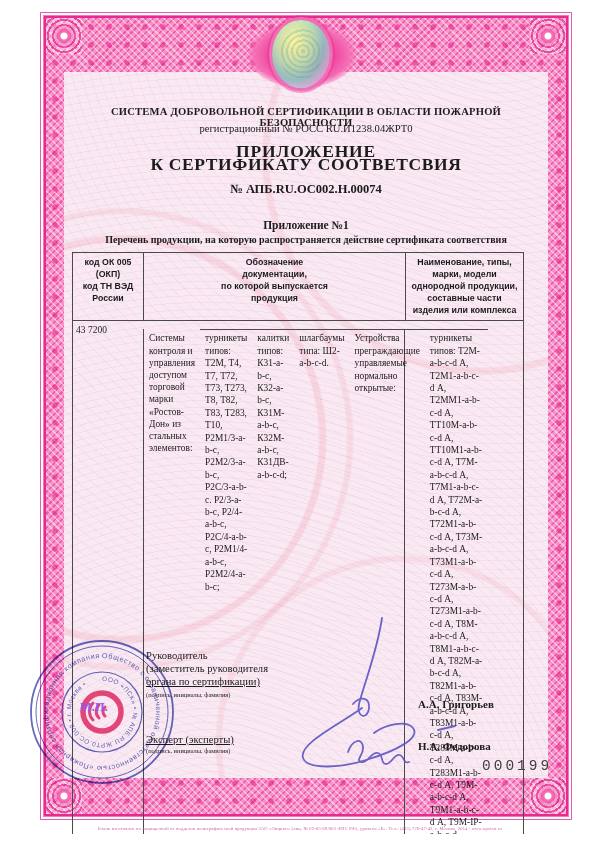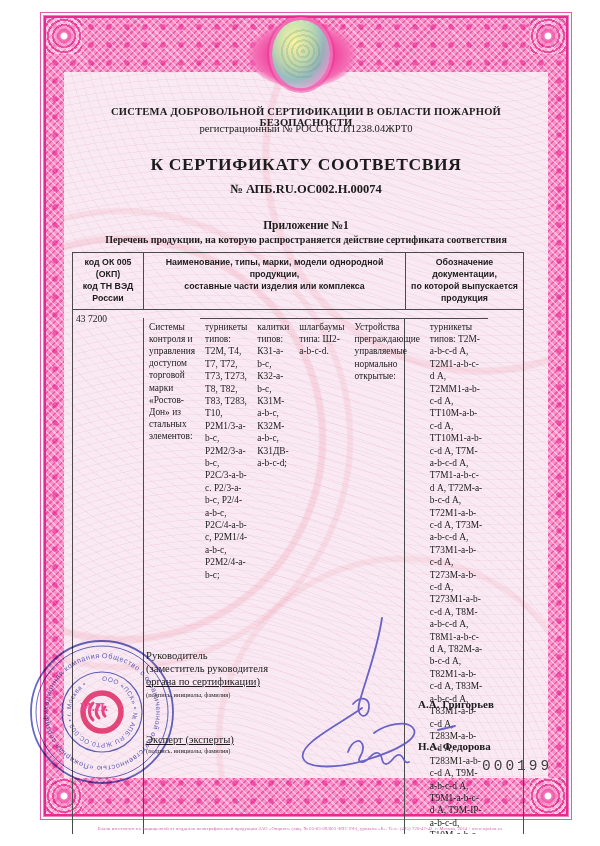--- a/index.html
+++ b/index.html
@@ -61,21 +61,21 @@
   .td1{padding:4px 3px;font-size:9.5px;}
   .td2{border-left:1.2px solid #4a4a4a;border-right:1.2px solid #4a4a4a;display:flex;flex-direction:row;margin-top:8px;}
   .td3{padding:4px 4px;font-size:9.5px;}
   .product{padding:3px 5px 7px;font-size:9.4px;line-height:1.3;}
   .block{border-top:1.1px solid #4a4a4a;padding:2px 5px 3px;font-size:9.4px;line-height:1.32;}
   
   .sig-label{left:146px;font-size:10.6px;line-height:1.25;}
   .u{text-decoration:underline;}
   .tiny{font-size:6.4px;color:#2a2a2a;}
   .name{left:418px;font-size:11px;font-weight:bold;}
-  .mp{left:80px;top:700px;font-size:12.5px;font-weight:bold;color:#ec4899;z-index:6;}
+  .mp{left:80px;top:700px;font-size:12.5px;font-weight:bold;color:#8b5cf6;z-index:6;}
   .serial{left:482px;top:758px;font-family:"Liberation Mono","DejaVu Sans Mono",monospace;
           font-size:14.5px;letter-spacing:3px;color:#404040;}
   .stamp{position:absolute;left:22px;top:632px;z-index:5;opacity:.88;mix-blend-mode:multiply;}
   .sign{position:absolute;left:282px;top:610px;z-index:5;opacity:.9;}
   .microprint{position:absolute;left:80px;top:826px;width:440px;text-align:center;
           font-size:4.5px;color:#d05fa6;white-space:nowrap;overflow:hidden;letter-spacing:.2px;}
 </style>
 </head>
 <body>
 
@@ -86,37 +86,38 @@
     <div class="corner c-tr"></div>
     <div class="corner c-bl"></div>
     <div class="corner c-br"></div>
   </div>
   <div class="inner"></div>
   <div class="seal-wings"></div>
   <div class="seal"></div>
 
   <div class="abs ctr h-system">СИСТЕМА ДОБРОВОЛЬНОЙ СЕРТИФИКАЦИИ В ОБЛАСТИ ПОЖАРНОЙ БЕЗОПАСНОСТИ</div>
   <div class="abs ctr h-reg">регистрационный № РОСС RU.И1238.04ЖРТ0</div>
+  <div class="abs ctr h-title1">ПРИЛОЖЕНИЕ</div>
   <div class="abs ctr h-title2">К СЕРТИФИКАТУ СООТВЕТСВИЯ</div>
   <div class="abs ctr h-num">№ АПБ.RU.ОС002.Н.00074</div>
   <div class="abs ctr a-title">Приложение №1</div>
   <div class="abs ctr a-sub">Перечень продукции, на которую распространяется действие сертификата соответствия</div>
 
   <div class="table">
     <div class="thead">
       <div class="th">код ОК 005
 (ОКП)
 код ТН ВЭД
 России</div>
-      <div class="th">Наименование, типы, марки, модели однородной продукции,
-составные части изделия или комплекса</div>
       <div class="th">Обозначение
 документации,
 по которой выпускается
 продукция</div>
+      <div class="th">Наименование, типы, марки, модели однородной продукции,
+составные части изделия или комплекса</div>
     </div>
     <div class="tbody">
       <div class="td1">43 7200</div>
       <div class="td2">
         <div class="product">Системы контроля и управления доступом торговой марки «Ростов-Дон» из стальных элементов:</div>
         <div class="block">турникеты типов: Т2М, Т4, Т7, Т72, Т73, Т273, Т8, Т82, Т83, Т283, Т10, Р2М1/3-a-b-c, Р2М2/3-a-b-c, Р2С/3-a-b-c. Р2/3-a-b-c, Р2/4-a-b-c, Р2С/4-a-b-c, Р2М1/4-a-b-c, Р2М2/4-a-b-c;</div>
         <div class="block">калитки типов: К31-a-b-c, К32-a-b-c, К31М-a-b-c, К32М-a-b-c, К31ДВ-a-b-c-d;</div>
         <div class="block">шлагбаумы типа: Ш2-a-b-c-d.</div>
         <div class="block">Устройства преграждающие управляемые нормально открытые:</div>
         <div class="block">турникеты типов: Т2М-a-b-c-d А, Т2М1-a-b-c-d А, Т2ММ1-a-b-c-d А, ТТ10М-a-b-c-d А, ТТ10М1-a-b-c-d А, Т7М-a-b-c-d А, Т7М1-a-b-c-d А, Т72М-a-b-c-d А, Т72М1-a-b-c-d А, Т73М-a-b-c-d А, Т73М1-a-b-c-d А, Т273М-a-b-c-d А, Т273М1-a-b-c-d А, Т8М-a-b-c-d А, Т8М1-a-b-c-d А, Т82М-a-b-c-d А, Т82М1-a-b-c-d А, Т83М-a-b-c-d А, Т83М1-a-b-c-d А, Т283М-a-b-c-d А, Т283М1-a-b-c-d А, Т9М-a-b-c-d А, Т9М1-a-b-c-d А, Т9М-IP-a-b-c-d, Т10М-a-b-c-d А, Т10М1-a-b-c-d А, ТТ10М1/КП-a-b-c-d А, ТТАК-a-b-c-d, ПР1/3М-a-b-c-d А, ПР1/4М-a-b-c-d А, ПР1С/3М-a-b-c-d А, ПР1Л/3М-a-b-c-d А, ПР1ЛС/3М-a-b-c-d А, ПР1С/4М-a-b-c-d А, ПР1Л/4М-a-b-c-d А, ПР2/3М-a-b-c-d А, ПР2С/3М-a-b-c-d А, ПР2/4М-a-b-c-d А, ПР2С/4М-a-b-c-d А, Т2М2-a-b-c-d А, Т7М2-a-b-c-d А, Т72М2-a-b-c-d А, Т73М2-a-b-c-d А, Т273М2-a-b-c-d А, Т8М2-a-b-c-d А, Т82М2-a-b-c-d А, Т83М2-a-b-c-d А, Т283М2-a-b-c-d А, Т9М2-a-b-c-d А, Т9М-IРМ2-a-b-c-d, Т10М2-a-b-c-d А, ТТ10М2-a-b-c-d А, ТТ10М2/КП-a-b-c-d А, ПР1/3М2-a-b-c-d А, ПР1/4М2-a-b-c-d А, ПР1С/3М2-a-b-c-d А, ПР1Л/3М2-a-b-c-d А, ПР1ЛС/3М2-a-b-c-d А, ПР1С/4М2-a-b-c-d А, ПР1Л/4М2-a-b-c-d А, ПР2/3М2-a-b-c-d А, ПР2С/3М2-a-b-c-d А, ПР2/4М2-a-b-c-d А, ПР2С/4М2-a-b-c-d А;</div>

